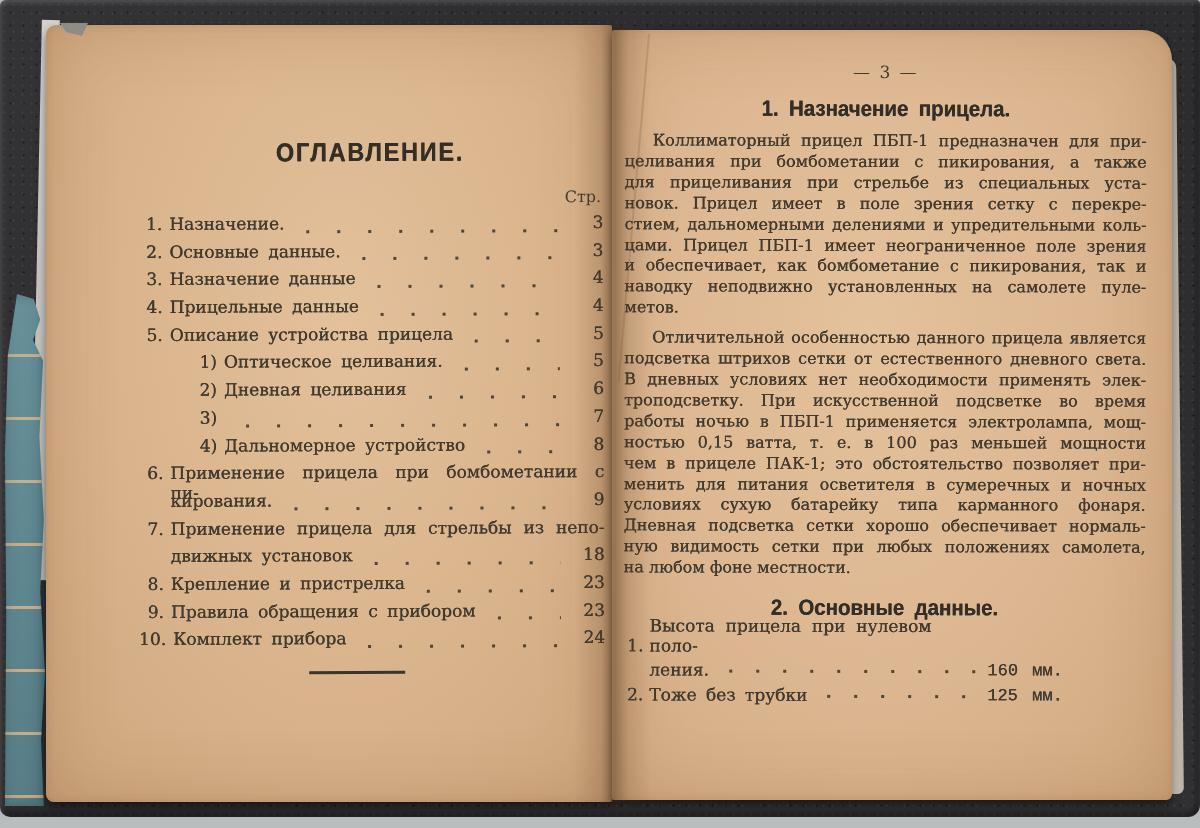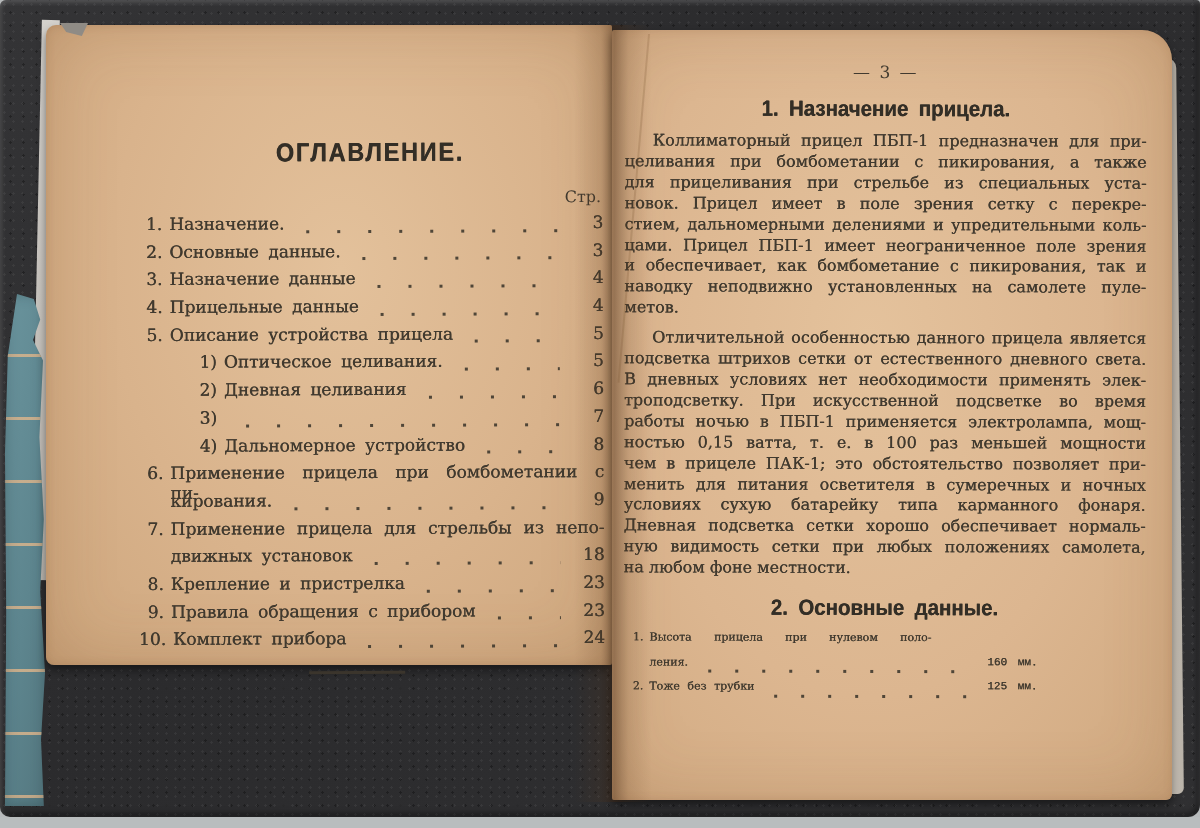--- a/index.html
+++ b/index.html
@@ -30,21 +30,21 @@
     position:absolute;left:5px;top:294px;width:40px;height:512px;
     background:
       repeating-linear-gradient(to bottom, rgba(0,0,0,0) 0 60px, rgba(216,180,140,.85) 60px 63px),
       linear-gradient(100deg,#6a949d 0%,#5d858e 60%,#54777f 100%);
     clip-path:polygon(30% 0,72% 1%,88% 5%,70% 9%,95% 13%,86% 28%,97% 44%,88% 58%,100% 74%,90% 87%,97% 100%,0 100%,3% 62%,0 31%,7% 12%);
     box-shadow:inset 0 0 14px rgba(30,50,55,.35);
   }
   
   .page{position:absolute;box-shadow:0 5px 9px rgba(0,0,0,.45);}
   .page-left{
-    left:46px;top:25px;width:566px;height:640px;
+    left:46px;top:25px;width:566px;height:777px;
     background:radial-gradient(ellipse at 52% 38%, #e3c19b 0%, #d9b38c 55%, #cda67d 100%);
     border-radius:10px 2px 2px 8px;
     box-shadow:inset 0 0 70px rgba(120,75,38,.22), inset 0 0 10px rgba(110,65,30,.18), 0 5px 9px rgba(0,0,0,.45);
   }
   .page-right{
     left:612px;top:30px;width:560px;height:770px;
     background:radial-gradient(ellipse at 46% 40%, #e4c29c 0%, #dcb690 55%, #cfa87f 100%);
     border-radius:2px 30px 6px 2px;
     box-shadow:inset 0 0 70px rgba(120,75,38,.20), inset 0 0 10px rgba(110,65,30,.16), 0 5px 9px rgba(0,0,0,.45);
   }
@@ -84,21 +84,21 @@
     transform:scaleX(.93);text-shadow:.4px 0 0 currentColor;
   }
   .head1{margin-top:14px;}
   .head2{margin-top:16px;}
   .para{margin-top:9px;}
   .para .line{font-size:16px;line-height:20.9px;text-align:justify;text-align-last:justify;
     text-shadow:.3px 0 0 currentColor;}
   .para .line.first{text-indent:28px;}
   .para .line.last{text-align-last:left;}
   .data-list{margin-top:10px;width:452px;}
-  .drow{display:flex;align-items:flex-start;height:24.6px;font-size:11px;word-spacing:4px;
+  .drow{display:flex;align-items:flex-end;height:24.6px;font-size:17px;word-spacing:4px;
     text-shadow:.3px 0 0 currentColor;}
   .dnum{flex:0 0 26px;text-align:right;padding-right:6px;box-sizing:border-box;}
   .dtext{white-space:nowrap;}
   .dtext.fill{flex:0 0 282px;white-space:normal;text-align:justify;text-align-last:justify;}
   .dleader{flex:1;align-self:stretch;margin:0 10px 0 8px;
     background-image:radial-gradient(circle, rgba(64,57,46,.9) 1.6px, transparent 2px);
     background-size:27px 7px;background-repeat:repeat-x;background-position:left calc(100% - 5px);}
   .dval{flex:0 0 88px;text-align:left;font-family:Liberation Mono, monospace;}
   .scanner-strip{position:absolute;left:0;top:817px;width:1200px;height:11px;background:#b9bdbe;}
 </style>

